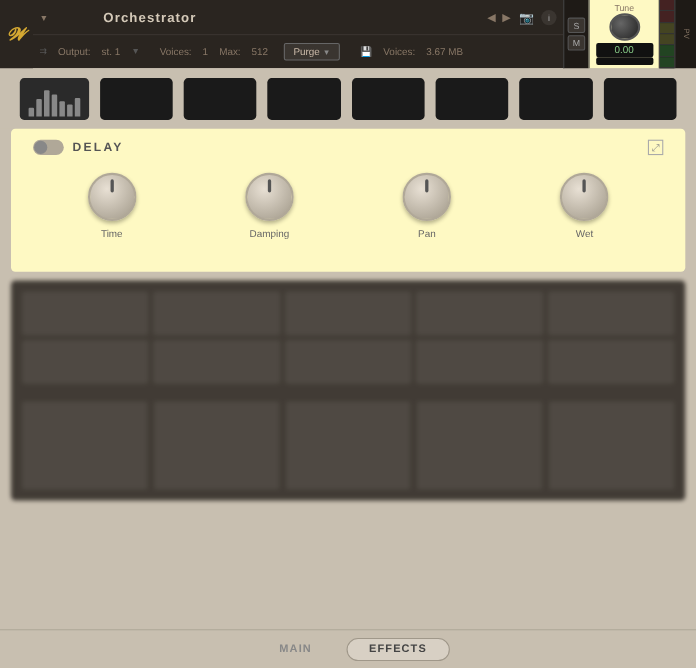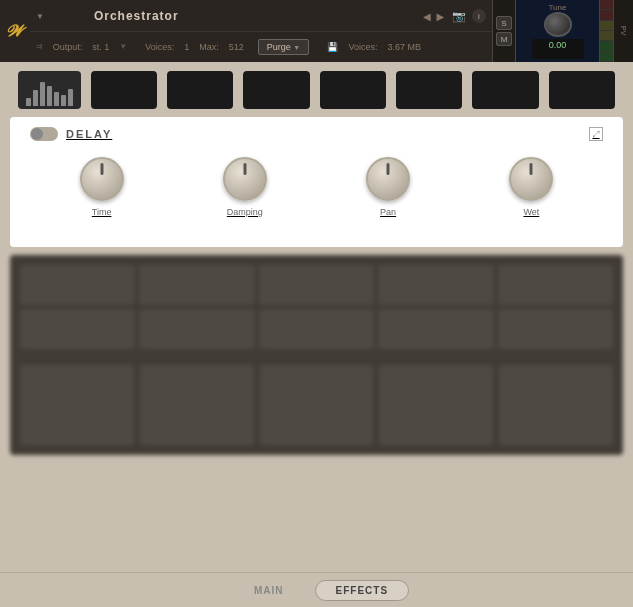--- a/index.html
+++ b/index.html
@@ -62,26 +62,25 @@
       gap: 2px;
     }
     .bar {
       background: #888;
       width: 5px;
       border-radius: 1px 1px 0 0;
     }
 
     
     .delay-section {
-      background: #ffffff;
+      background: #fef9c3;
       margin: 0 10px;
       border-radius: 4px;
       padding: 10px 20px 4px;
       min-height: 130px;
-      text-decoration: underline;
     }
     .delay-header {
       display: flex;
       align-items: center;
       gap: 8px;
       margin-bottom: 16px;
     }
     .delay-toggle {
       width: 28px;
       height: 14px;
@@ -287,23 +286,23 @@
       gap: 2px;
       padding: 4px 3px;
       background: #1e1a16;
       border-left: 1px solid #444;
     }
     .tune-col {
       display: flex;
       flex-direction: column;
       align-items: center;
       justify-content: space-evenly;
-      background: #0f172a;
+      background: #fef9c3;
       border-left: 1px solid #444;
-      width: 84px;
+      width: 64px;
       padding: 3px;
     }
     .tuner-display {
       background: #111;
       color: #88cc88;
       font-size: 9px;
       width: 52px;
       height: 16px;
       display: flex; align-items: center; justify-content: center;
       border-radius: 2px;

